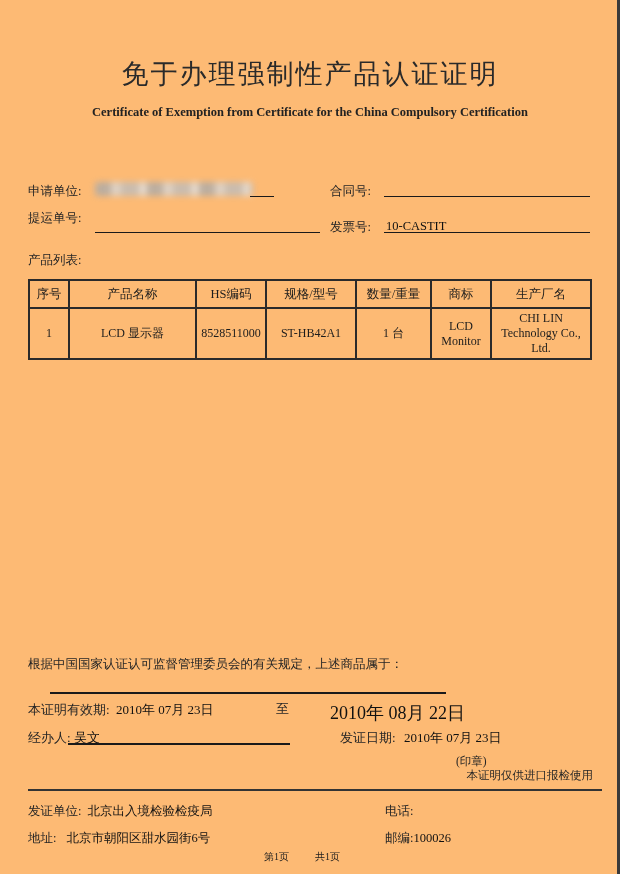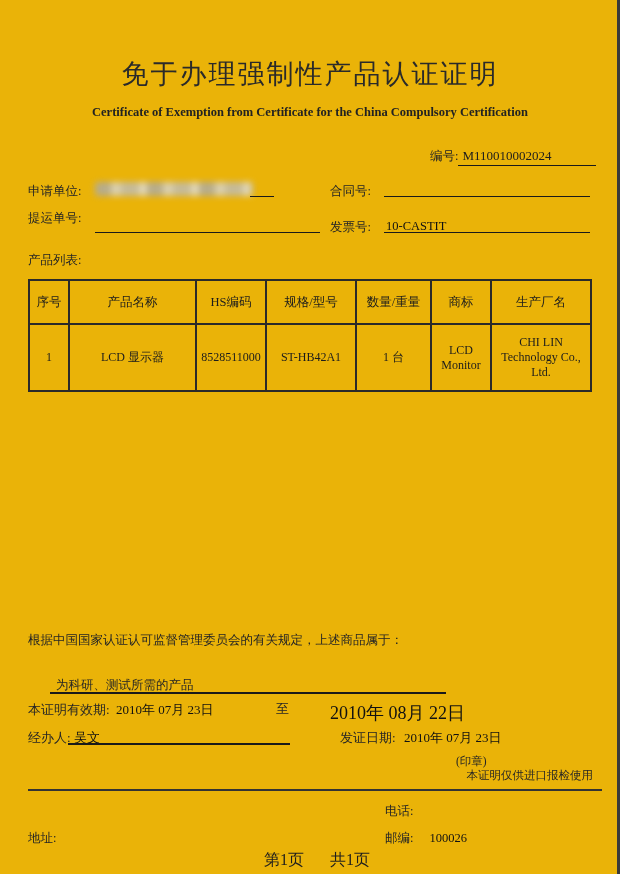--- a/index.html
+++ b/index.html
@@ -1,19 +1,19 @@
 <!DOCTYPE html>
 <html><head>
 <meta charset="utf-8">
 <style>
   html,body{margin:0;padding:0;background:#ffffff;}
   .page{
     position:relative;
     width:620px;height:874px;
-    background:#eab308;
+    background:#fdba74;
     font-family:"Liberation Serif","DejaVu Serif",serif;
     color:#1d1d1d;
     overflow:hidden;
     border-right:3px solid #3a3a3a;
     box-sizing:border-box;
   }
   .abs{position:absolute;}
   .doc-title{
     top:56px;left:0;width:620px;
     text-align:center;
@@ -38,40 +38,36 @@
   }
   table.products{
     position:absolute;top:279px;left:28px;
     border-collapse:collapse;table-layout:fixed;
     width:562px;
     font-size:12px;color:#1c1c1c;
     text-align:center;
   }
   table.products th,table.products td{
     border:2px solid #2a2a2a;
-    padding:10px 2px;
+    padding:2px 2px;
     overflow:hidden;
   }
   table.products th{font-weight:normal;height:22px;font-size:12.5px;}
   table.products td{height:34px;font-size:12px;line-height:1.25;}
   .divider{top:789px;left:28px;width:574px;border-top:2px solid #333;}
   .flexrow{display:flex;align-items:baseline;}
 </style>
 </head>
 <body>
 
 <div class="page">
 
   <div class="abs doc-title">免于办理强制性产品认证证明</div>
   <div class="abs doc-subtitle">Certificate of Exemption from Certificate for the China Compulsory Certification</div>
 
-  <div class="abs cert-no">
-    <span class="label">编号:</span>
-    <span class="val">M110010002024</span>
-  </div>
 
   <span class="abs label" style="top:183px;left:28px;">申请单位:</span>
   <div class="abs redact"></div>
   <div class="abs uline" style="top:196px;left:250px;width:24px;"></div>
   <span class="abs label" style="top:183px;left:330px;">合同号:</span>
   <div class="abs uline" style="top:196px;left:384px;width:206px;"></div>
 
   <span class="abs label" style="top:210px;left:28px;">提运单号:</span>
   <div class="abs uline" style="top:232px;left:95px;width:225px;"></div>
   <span class="abs label" style="top:219px;left:330px;">发票号:</span>
@@ -107,49 +103,53 @@
         <td>LCD 显示器</td>
         <td>8528511000</td>
         <td>ST-HB42A1</td>
         <td>1 台</td>
         <td>LCD Monitor</td>
         <td>CHI LIN Technology Co., Ltd.</td>
       </tr>
     </tbody>
   </table>
 
-  <span class="abs label" style="top:632px;left:28px;">根据中国国家认证认可监督管理委员会的有关规定，上述商品属于：</span>
-  <span class="abs label" style="top:677px;left:56px;">为科研、测试所需的产品</span>
+  <span class="abs label" style="top:656px;left:28px;">根据中国国家认证认可监督管理委员会的有关规定，上述商品属于：</span>
   <div class="abs uline" style="top:692px;left:50px;width:396px;border-bottom-width:2px;"></div>
 
   <span class="abs label bold" style="top:701px;left:28px;font-size:13px;">本证明有效期:</span>
   <span class="abs value bold" style="top:701px;left:116px;font-size:13px;">2010年 07月 23日</span>
   <span class="abs label bold" style="top:700px;left:276px;font-size:13px;">至</span>
   <span class="abs value bold" style="top:701px;left:330px;font-size:18px;">2010年 08月 22日</span>
 
   <span class="abs label bold" style="top:729px;left:28px;font-size:13px;">经办人:</span>
   <span class="abs value bold" style="top:729px;left:74px;font-size:13px;">吴文</span>
   <div class="abs uline" style="top:743px;left:68px;width:222px;border-bottom-width:2px;"></div>
   <span class="abs label bold" style="top:729px;left:340px;font-size:13px;">发证日期:</span>
   <span class="abs value bold" style="top:729px;left:404px;font-size:13px;">2010年 07月 23日</span>
 
   <span class="abs label" style="top:754px;left:456px;font-size:11.5px;">(印章)</span>
   <span class="abs label" style="top:768px;right:24px;font-size:11.5px;">本证明仅供进口报检使用</span>
 
   <div class="abs divider"></div>
 
+  <div class="abs flexrow" style="top:803px;left:28px;gap:6px;">
+    <span class="label">发证单位:</span>
+    <span class="value">北京出入境检验检疫局</span>
+  </div>
   <div class="abs flexrow" style="top:803px;left:385px;gap:16px;">
     <span class="label">电话:</span>
   </div>
   <div class="abs flexrow" style="top:830px;left:28px;gap:10px;">
     <span class="label">地址:</span>
+    <span class="value">北京市朝阳区甜水园街6号</span>
   </div>
-  <div class="abs flexrow" style="top:830px;left:385px;gap:16px;align-items:center;">
+  <div class="abs flexrow" style="top:830px;left:385px;gap:0;align-items:center;">
     <span class="label">邮编:</span>
     <span class="value bold">100026</span>
   </div>
 
-  <div class="abs flexrow" style="top:850px;left:264px;gap:26px;font-size:16px;">
+  <div class="abs flexrow" style="top:850px;left:264px;gap:26px;font-size:10px;">
     <span>第1页</span>
     <span>共1页</span>
   </div>
 
 </div>
 
 </body></html>

